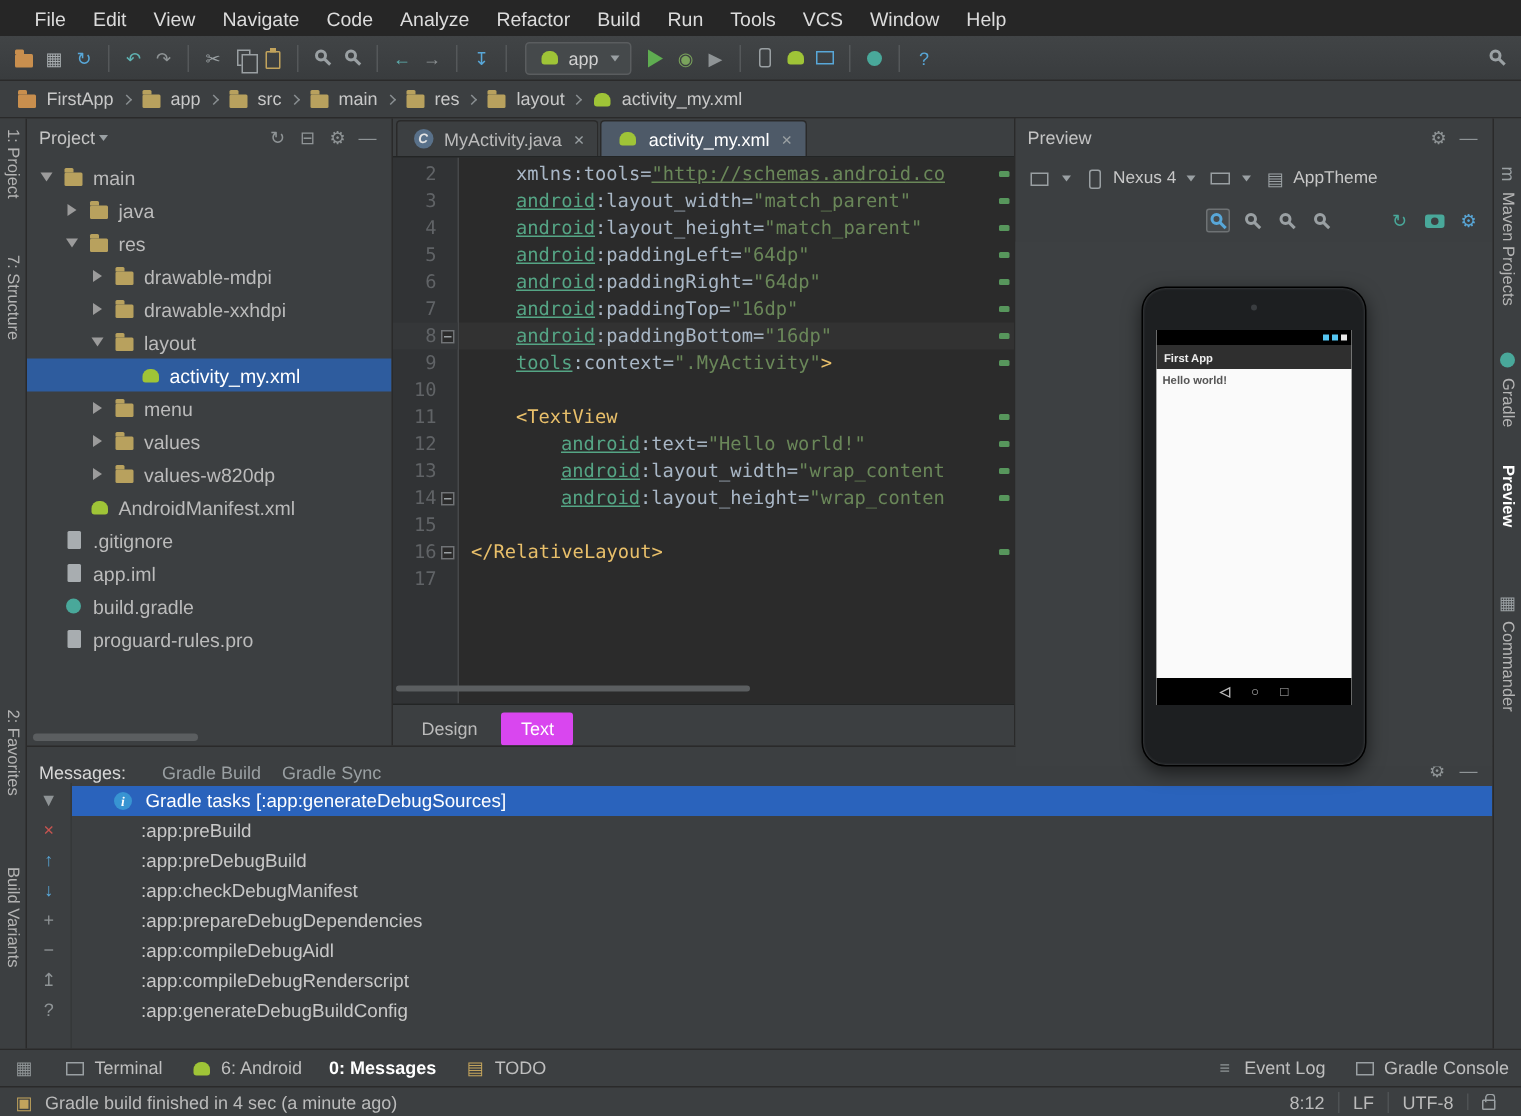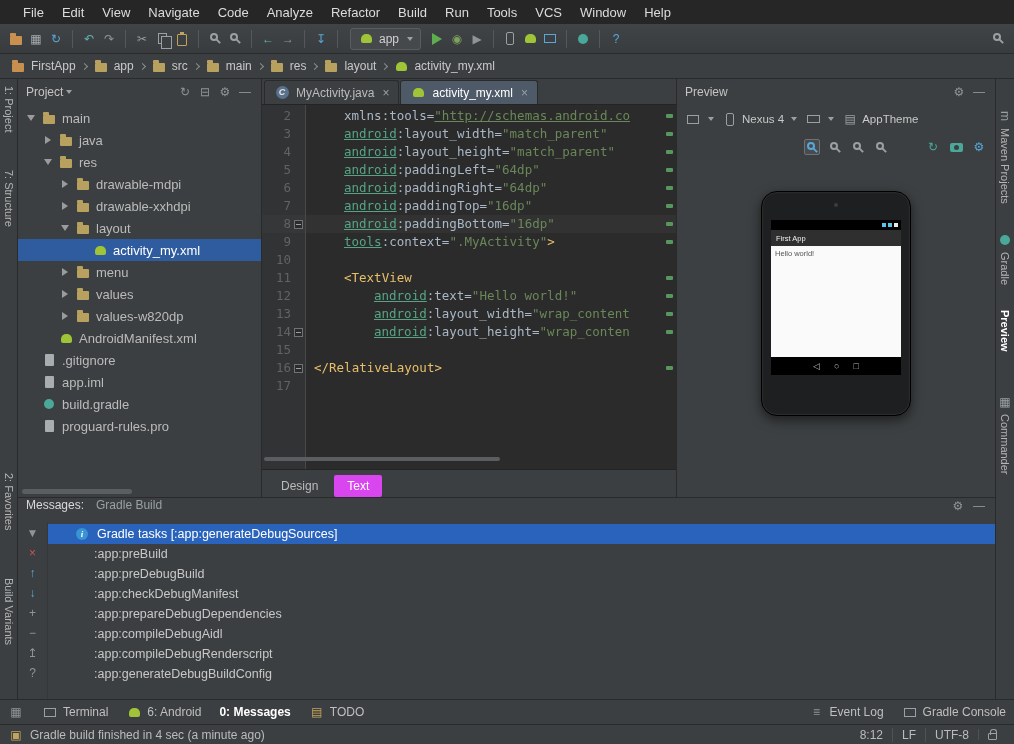--- a/index.html
+++ b/index.html
@@ -121,36 +121,36 @@
   .dt-tab { padding:4px 13px; border-radius:2px; color:#bbbbbb; cursor:default; }
   .dt-tab.active { background:#d946ef; color:#ffffff; }
 
   
   .preview { width:318px; flex:none; display:flex; flex-direction:column; background:#3c3f41; }
   .prev-row { height:28px; display:flex; align-items:center; padding:0 8px; gap:8px; flex:none; font-size:11.5px; }
   .prev-combo { display:flex; align-items:center; gap:4px; color:#c8c8c8; }
   .prev-row2 { justify-content:flex-end; gap:7px; }
   .zoom-gap { width:22px; }
   .canvas { flex:1; background:#3d4042; position:relative; display:flex; justify-content:center; }
-  .phone { width:150px; height:225px; margin-top:30px; background:#1d1f21; border:1px solid #000000;
-           border-radius:16px; position:relative; box-shadow:0 4px 12px rgba(0,0,0,0.55), inset 0 0 2px #4a4d4f; }
+  .phone { width:150px; height:320px; margin-top:30px; background:#1d1f21; border:1px solid #000000;
+           border-radius:16px; position:relative; box-shadow:0 4px 12px rgba(0,0,0,0.55), inset 0 0 2px #4a4d4f;font-weight:bold; }
   .phone-cam { position:absolute; top:11px; left:50%; margin-left:-2px; width:4px; height:4px; border-radius:50%; background:#3a3d40; }
   .screen { position:absolute; left:9px; right:9px; top:28px; bottom:40px; background:#fafafa;
             display:flex; flex-direction:column; overflow:hidden; }
   .p-status { height:10px; background:#000000; display:flex; align-items:center; justify-content:flex-end; gap:2px; padding-right:3px; }
   .p-status i { width:4px; height:4px; display:inline-block; }
   .p-sig, .p-wifi { background:#55c4f0; }
   .p-bat { background:#e8e8e8; }
   .p-action { height:16px; background:#2f2f2f; color:#eeeeee; font-size:7.5px; display:flex; align-items:center; padding-left:5px; }
   .p-content { flex:1; background:#fafafa; color:#555555; font-size:7.5px; padding:3px 4px; }
   .p-nav { height:18px; background:#000000; color:#b8b8b8; font-size:9px; display:flex; align-items:center; justify-content:center; gap:14px; }
 
   
   .messages { height:202px; flex:none; border-top:1px solid #2a2a2a; display:flex; flex-direction:column; background:#3c3f41; }
-  .msg-header { height:24px; display:flex; align-items:flex-start; padding:0 8px; gap:12px; flex:none; }
+  .msg-header { height:24px; display:flex; align-items:flex-end; padding:0 8px; gap:24px; flex:none; }
   .msg-title { color:#d8d8d8; }
   .msg-tab { color:#9aa0a3; cursor:default; }
   .msg-header .hdr-icons { margin-left:auto; display:flex; gap:5px; }
   .msg-body { flex:1; display:flex; min-height:0; }
   .msg-tools { width:30px; flex:none; display:flex; flex-direction:column; align-items:center; padding-top:3px; gap:4px; border-right:1px solid #353839; }
   .msg-list { flex:1; padding-top:2px; font-size:12.5px; overflow:hidden; }
   .msg-row { height:20px; display:flex; align-items:center; gap:7px; padding-left:46px; color:#c8c8c8; white-space:nowrap; cursor:default; }
   .msg-row.first { padding-left:26px; }
   .msg-row.selected { background:#2a63bc; color:#ffffff; }
 
@@ -664,21 +664,21 @@
               </div>
             </div>
           </div>
         </div>
 
       </div>
 
       <div class="messages">
         <div class="msg-header">
           <span class="msg-title">Messages:</span>
-          <span id="msg-tabs" style="display:flex;gap:14px;flex-direction:column;">
+          <span id="msg-tabs" style="display:flex;gap:14px;">
               <span class="msg-tab">Gradle Build</span>
               <span class="msg-tab">Gradle Sync</span>
             </span>
           <span class="hdr-icons" id="msg-header-icons">
               <span class="ic" style="color: rgb(143, 148, 150);">⚙</span>
               <span class="ic" style="color: rgb(143, 148, 150);">—</span>
             </span>
         </div>
         <div class="msg-body">
           <div class="msg-tools" id="msg-tools">

